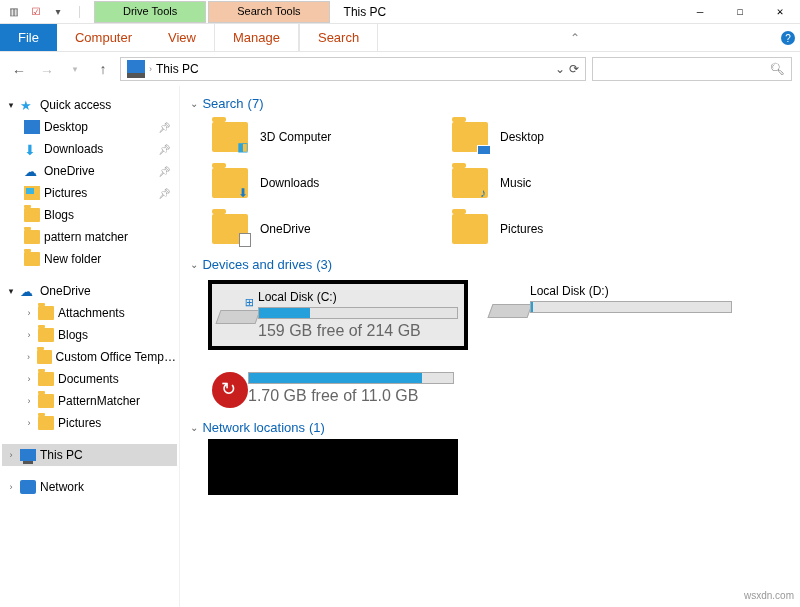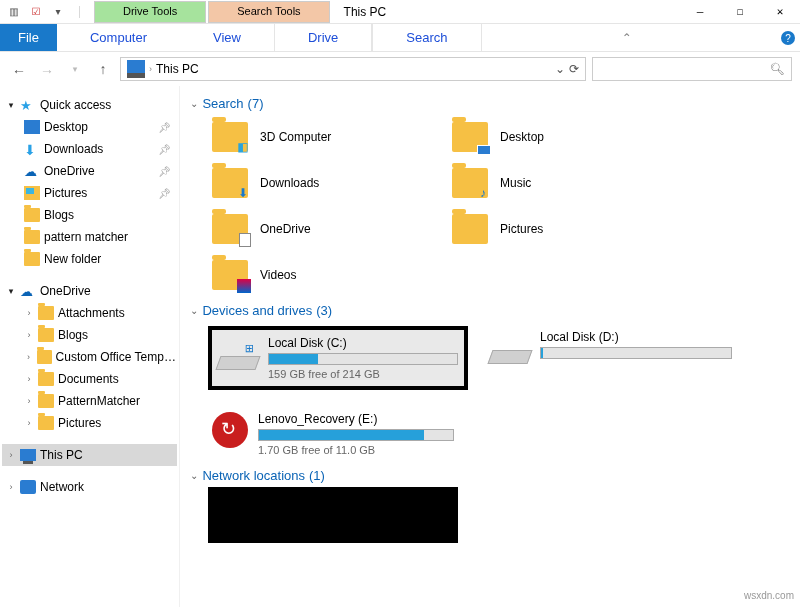--- a/index.html
+++ b/index.html
@@ -13,21 +13,21 @@
 .ctx-drive { background: #a6e39d; }
 .ctx-search { background: #f3c7a7; }
 .title-text { padding: 0 12px; font-size: 12px; }
 .spacer { flex: 1; }
 .winbtns { display: flex; }
 .winbtn { width: 40px; height: 24px; display: flex; align-items: center; justify-content: center; font-size: 11px; font-family: monospace; }
 
 
 .ribbon { height: 28px; display: flex; align-items: stretch; border-bottom: 1px solid #e5e5e5; }
 .ribbon-file { background: #1979ca; color: #fff; padding: 0 18px; display: flex; align-items: center; font-size: 13px; }
-.ribbon-tab { padding: 0 33px; display: flex; align-items: center; font-size: 13px; color: #1d4ed8; }
+.ribbon-tab { padding: 0 18px; display: flex; align-items: center; font-size: 13px; color: #c2410c; }
 .ribbon-tab.sep { border-left: 1px solid #e5e5e5; border-right: 1px solid #e5e5e5; }
 .help-icn { margin-left: auto; width: 24px; height: 28px; display: flex; align-items: center; justify-content: center; }
 .help-dot { width: 14px; height: 14px; border-radius: 50%; background: #1979ca; color: #fff; font-size: 10px; display: flex; align-items: center; justify-content: center; }
 
 
 .navbar { height: 34px; display: flex; align-items: center; padding: 4px 8px; gap: 6px; }
 .navbtn { width: 22px; height: 22px; display: flex; align-items: center; justify-content: center; color: #555; font-size: 14px; }
 .navbtn.dis { color: #bbb; }
 .addrbox { flex: 1; height: 24px; border: 1px solid #ccc; display: flex; align-items: center; padding: 0 2px; }
 .addr-icn { width: 18px; height: 18px; background: #2a7cd1; margin: 0 4px; position: relative; }
@@ -71,32 +71,32 @@
 .fc-big::before { content: ""; position: absolute; top: -5px; left: 0; width: 14px; height: 5px; background: #f6c044; border-radius: 2px; }
 .fc-overlay { position: absolute; right: -3px; bottom: -3px; width: 16px; height: 16px; display: flex; align-items: center; justify-content: center; font-size: 12px; }
 .ov-3d { color: #2aa4dc; }
 .ov-dl { color: #1979ca; }
 .ov-doc { background: #fff; border: 1px solid #888; width: 12px; height: 14px; }
 .ov-music { color: #1979ca; }
 .ov-vid { background: linear-gradient(#d04, #06c); width: 14px; height: 14px; }
 
 
 .drive-row { display: flex; flex-wrap: wrap; gap: 18px; padding: 4px 0 4px 18px; }
-.drive-card { width: 250px; display: flex; gap: 10px; padding: 4px; }
+.drive-card { width: 250px; display: flex; padding: 4px; }
 .drive-card.hl { border: 4px solid #000; padding: 6px; width: 260px; background: #e9e9e9; }
 .drive-icn { width: 40px; height: 32px; position: relative; margin-top: 2px; }
 .drive-base { position: absolute; bottom: 0; width: 40px; height: 14px; background: #d0d0d0; transform: skewX(-20deg); border: 1px solid #aaa; }
 .drive-win { position: absolute; top: 4px; right: 4px; color: #1979ca; font-size: 11px; }
 .drive-rec { width: 36px; height: 36px; border-radius: 50%; background: #c91e1e; position: relative; }
 .drive-rec::after { content: "↻"; position: absolute; color: #fff; font-size: 18px; left: 9px; top: 6px; }
 .drive-info { flex: 1; }
 .drive-name { font-size: 12px; margin-bottom: 3px; }
 .drive-bar { height: 12px; border: 1px solid #aaa; background: #e4e4e4; margin-bottom: 3px; position: relative; }
 .drive-fill { height: 100%; background: #26a0da; }
-.drive-free { font-size: 11px; color: #666; }
+.drive-free { font-size: 16px; color: #666; }
 
 
 .blackbox { width: 250px; height: 56px; background: #000; margin-left: 18px; }
 
 .watermark { position: absolute; right: 6px; bottom: 6px; font-size: 10px; color: #999; }
 </style>
 </head>
 <body>
 
 <div class="titlebar">
@@ -114,21 +114,21 @@
     <div class="winbtn">—</div>
     <div class="winbtn">☐</div>
     <div class="winbtn">✕</div>
   </div>
 </div>
 
 <div class="ribbon">
   <div class="ribbon-file">File</div>
   <div class="ribbon-tab">Computer</div>
   <div class="ribbon-tab">View</div>
-  <div class="ribbon-tab sep">Drive</div>
+  <div class="ribbon-tab sep">Manage</div>
   <div class="ribbon-tab sep">Search</div>
   <div class="help-icn" style="margin-left:auto;margin-right:4px;color:#888">⌃</div>
   <div class="help-icn">
       <div class="help-dot">?</div>
     </div>
 </div>
 
 <div class="navbar">
   <div class="navbtn">←</div>
   <div class="navbtn dis">→</div>
@@ -279,26 +279,20 @@
         <div class="folder-card">
           <div class="fc-big">
             <span class="fc-overlay ov-doc"></span>
           </div>
           <span>OneDrive</span>
         </div>
         <div class="folder-card">
           <div class="fc-big"></div>
           <span>Pictures</span>
         </div>
-        <div class="folder-card">
-          <div class="fc-big">
-            <span class="fc-overlay ov-vid"></span>
-          </div>
-          <span>Videos</span>
-        </div>
       </div>
 
     <div class="group-hdr">
       <span style="color:#666;font-size:10px">⌄</span>
       <span>Devices and drives</span>
       <span>(3)</span>
     </div>
     <div class="drive-row" id="drive-row">
         <div class="drive-card hl">
           <div class="drive-icn">
@@ -320,21 +314,20 @@
           <div class="drive-info">
             <div class="drive-name">Local Disk (D:)</div>
             <div class="drive-bar">
               <div class="drive-fill" style="width:1%"></div>
             </div>
           </div>
         </div>
         <div class="drive-card">
           <div class="drive-rec"></div>
           <div class="drive-info">
-            <div class="drive-name">Lenovo_Recovery (E:)</div>
             <div class="drive-bar">
               <div class="drive-fill" style="width:85%"></div>
             </div>
             <div class="drive-free">1.70 GB free of 11.0 GB</div>
           </div>
         </div>
       </div>
 
     <div class="group-hdr">
       <span style="color:#666;font-size:10px">⌄</span>

